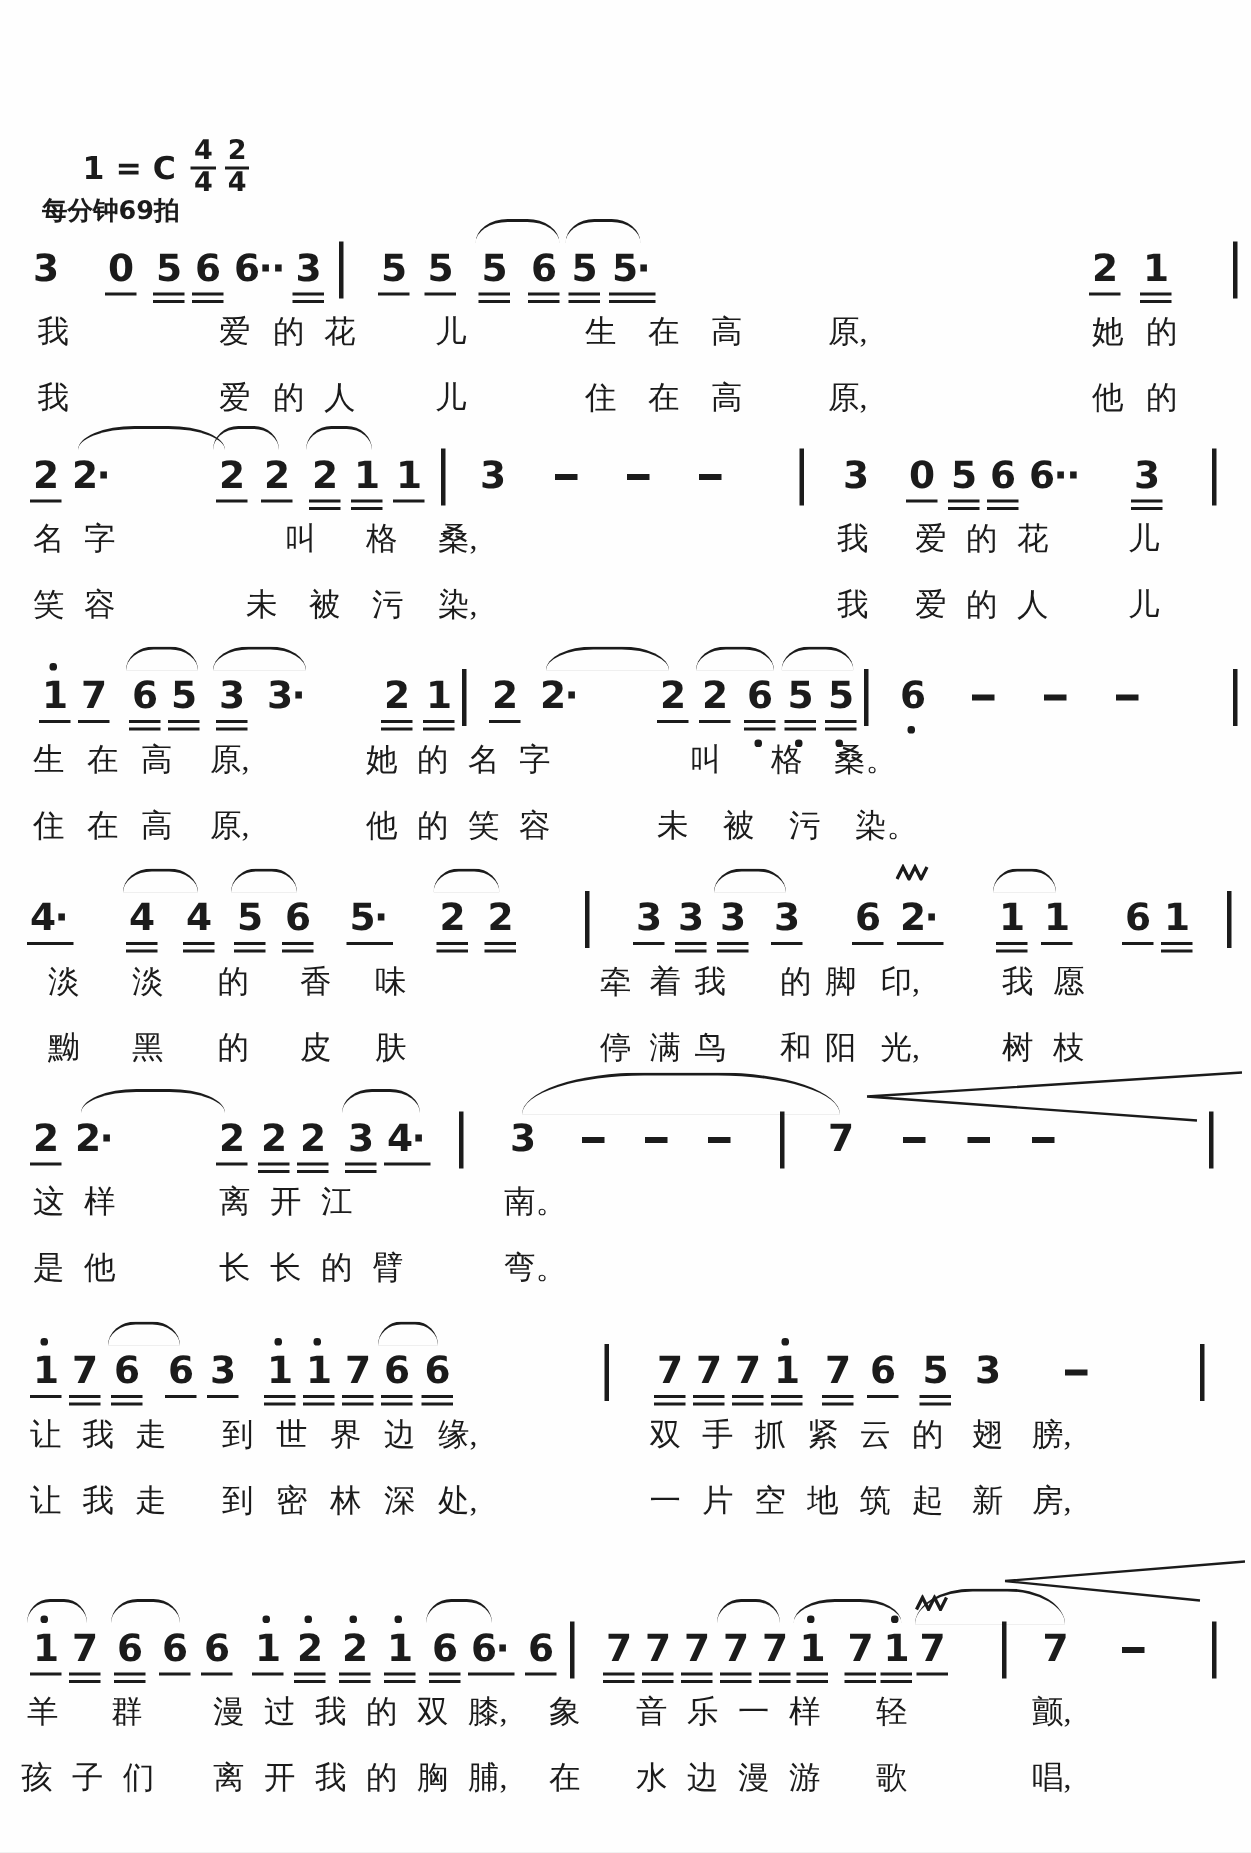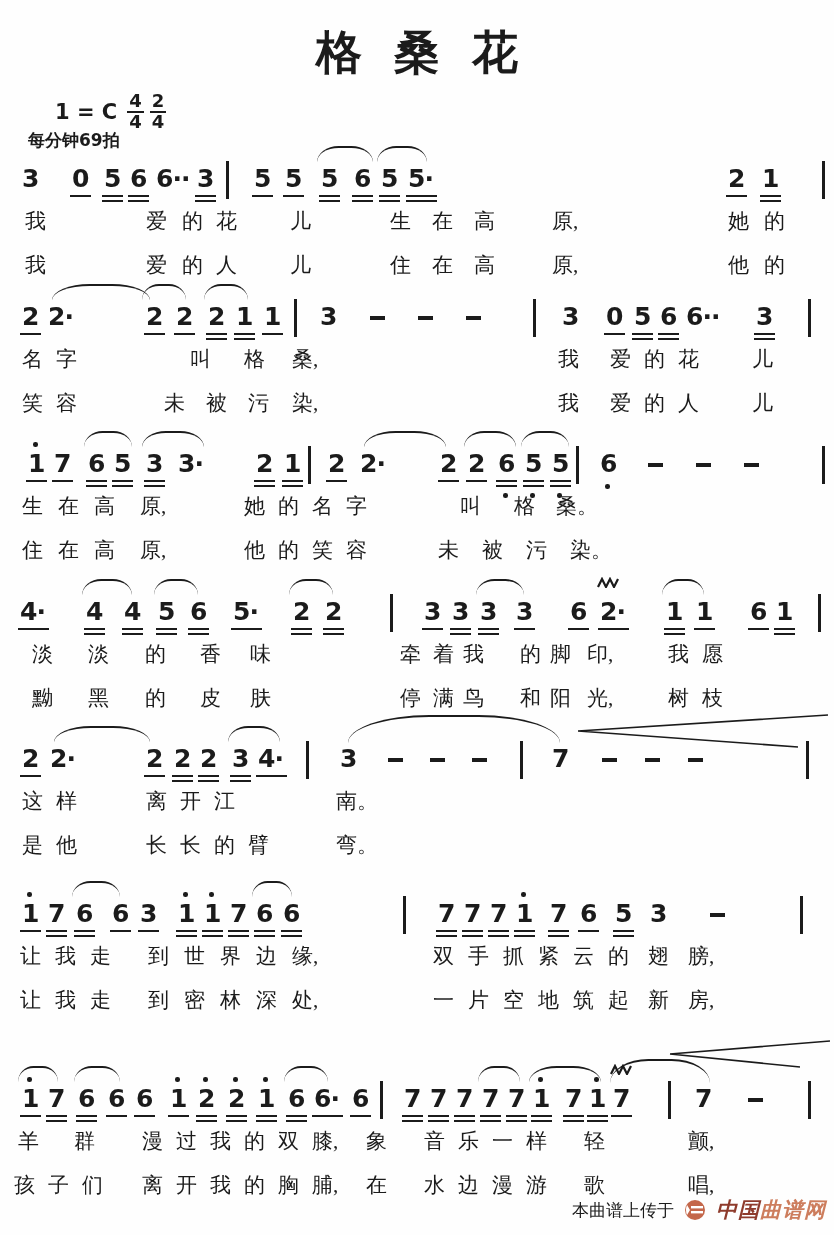--- a/index.html
+++ b/index.html
@@ -31,21 +31,20 @@
   .lyr{position:absolute;font-size:21px;white-space:nowrap;}
   .hairpin{position:absolute;}
   .footer{position:absolute;right:8px;top:1196px;display:flex;align-items:center;gap:9px;}
   .footer .attr{font-size:17px;}
   .sitename{font-weight:bold;font-style:italic;font-size:21px;letter-spacing:1px;}
 </style>
 </head>
 <body>
 
 <div id="page">
-  <div class="title">格桑花</div>
 
 
   <div class="keysig">
     <span>1 = C</span>
     <span class="fracs">
       <span class="frac">
         <span class="num">4</span>
         <span class="den">4</span>
       </span>
       <span class="frac">
@@ -576,27 +575,13 @@
       <div class="lyr" style="left: 312px; top: 1171px;">脯,</div>
       <div class="lyr" style="left: 366px; top: 1171px;">在</div>
       <div class="lyr" style="left: 424px; top: 1171px;">水</div>
       <div class="lyr" style="left: 458px; top: 1171px;">边</div>
       <div class="lyr" style="left: 492px; top: 1171px;">漫</div>
       <div class="lyr" style="left: 526px; top: 1171px;">游</div>
       <div class="lyr" style="left: 584px; top: 1171px;">歌</div>
       <div class="lyr" style="left: 688px; top: 1171px;">唱,</div>
     </div>
 
-  <div class="footer">
-    <span class="attr">本曲谱上传于</span>
-    <span style="display:inline-flex;">
-      <svg width="24" height="24" viewBox="0 0 24 24">
-        <circle cx="12" cy="12" r="10" fill="#c4674a"></circle>
-        <rect x="8" y="8" width="12" height="2.4" fill="#fff"></rect>
-        <rect x="8" y="13" width="12" height="2.4" fill="#fff"></rect>
-        <path d="M4 7 Q2 12 4 17 L7 12 Z" fill="#fff"></path>
-      </svg>
-    </span>
-    <span>
-      <span class="sitename" id="site1" style="color: rgb(142, 59, 44);">中国</span><span class="sitename" id="site2" style="color: rgb(205, 125, 93);">曲谱网</span>
-    </span>
-  </div>
 </div>
 
 </body></html>

